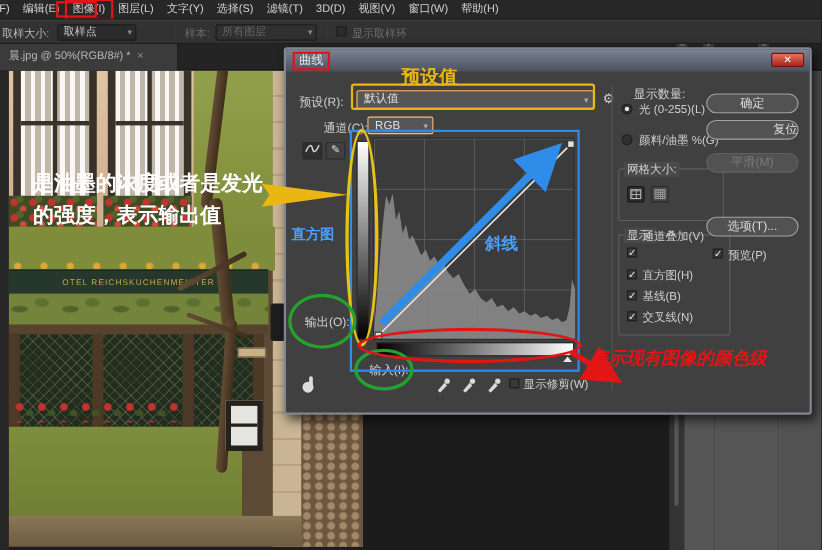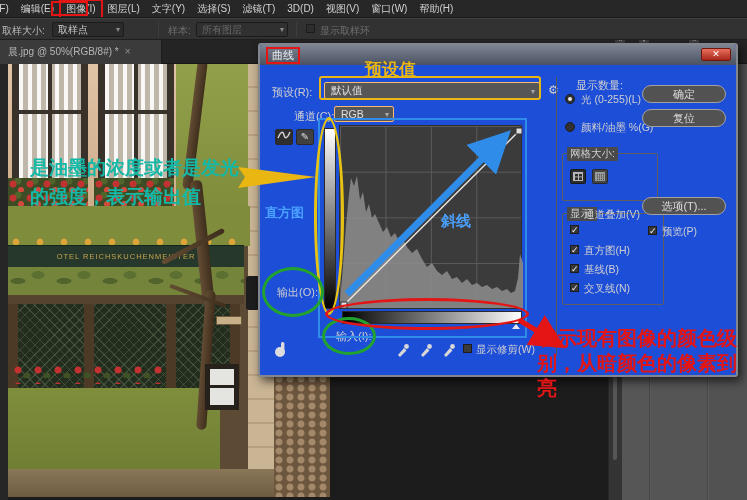--- a/index.html
+++ b/index.html
@@ -80,21 +80,21 @@
   .p-base{left:0;top:405px;width:322px;height:28px;background:linear-gradient(#8a7758,#6e5c42);}
   .p-branch{background:linear-gradient(90deg,#634c33,#3f2e1d);border-radius:5px;}
   .p-cobble{left:266px;top:230px;width:56px;height:203px;background:#8b7153;
     background-image:radial-gradient(circle at 5px 4px,#a3886a 3px,#6c563d 4px);background-size:11px 9px;}
   .p-whitewin{left:197px;top:300px;width:34px;height:46px;background:#e4e4e0;border:5px solid #26211a;}
   .p-whitewin .mull{position:absolute;left:0;top:45%;width:100%;height:3px;background:#26211a;}
   .p-lantern{left:238px;top:212px;width:14px;height:34px;background:#1d1d1d;border-radius:3px;}
   .p-plaque{left:208px;top:252px;width:26px;height:9px;background:#c8b089;border:1px solid #6e5a3c;}
 
   
-  #dialog{left:258px;top:43px;width:480px;height:334px;background:#1d4ed8;border:2px solid #82878f;
+  #dialog{left:258px;top:43px;width:480px;height:334px;background:#404040;border:2px solid #82878f;
     border-radius:3px;box-shadow:3px 4px 10px rgba(0,0,0,.65);z-index:10;}
   #dlg-title{position:absolute;left:0;top:0;width:100%;height:20px;border-radius:2px 2px 0 0;
     background:linear-gradient(#7c8494,#4a5160);}
   #dlg-title-text{position:absolute;left:6px;top:2px;font-size:11px;color:#ececec;padding:0 4px;
     border:2px solid #e31515;line-height:13px;}
   #dlg-close{position:absolute;right:5px;top:3px;width:30px;height:13px;border-radius:2px;
     background:linear-gradient(#e8705e,#a8261a);border:1px solid #6f160c;color:#fff;font-size:9px;
     line-height:11px;text-align:center;}
   .dlg-label{position:absolute;font-size:11px;color:#cfcfcf;}
   .dlg-drop{position:absolute;background:#565656;border:1px solid #fdba74;border-radius:2px;
@@ -139,22 +139,22 @@
   #ann-preset-box{left:319px;top:76px;width:222px;height:24px;border:2px solid #e9b612;border-radius:3px;z-index:50;}
   #ann-vellipse{left:314px;top:117px;width:30px;height:198px;border:3px solid #e9c312;border-radius:50%;z-index:50;}
   #ann-bluebox{left:318px;top:118px;width:209px;height:220px;border:2px solid #2f8ce8;z-index:49;}
   #ann-hist-label{left:265px;top:204px;font-size:13px;font-weight:bold;color:#4aa0ff;z-index:50;}
   #ann-diag-label{left:441px;top:212px;font-size:15px;font-weight:bold;color:#4aa0ff;z-index:50;}
   #ann-out-ellipse{left:262px;top:267px;width:62px;height:50px;border:3px solid #22a32e;border-radius:50%;z-index:50;}
   #ann-in-ellipse{left:322px;top:317px;width:54px;height:38px;border:3px solid #22a32e;border-radius:50%;z-index:50;}
   #ann-red-ellipse{left:325px;top:298px;width:204px;height:32px;border:3px solid #e31515;border-radius:50%;z-index:50;}
   #ann-left-note{left:30px;top:153px;width:230px;z-index:50;font-weight:bold;font-size:19px;line-height:29px;}
   #ann-left-note .l1{color:#e03018;}
-  #ann-left-note .l2,#ann-left-note .l3{color:#14b8a6;}
-  #ann-right-note{left:537px;top:326px;width:208px;z-index:50;font-weight:bold;font-size:20px;line-height:25px;color:#e31515;}
+  #ann-left-note .l2,#ann-left-note .l3{color:#ffffff;}
+  #ann-right-note{left:537px;top:314px;width:208px;z-index:50;font-weight:bold;font-size:16px;line-height:25px;color:#e31515;font-style:italic;}
 </style>
 </head>
 <body>
 
 <div id="stage">
 
   <div class="abs" id="canvas-bg"></div>
   <div class="abs" id="right-panel"></div>
   <div class="abs" id="scroll-strip"></div>
   <div class="abs" id="scroll-thumb"></div>
@@ -338,21 +338,22 @@
     <span class="checkbox" style="left:310px;top:180px;">✓</span>
     <span class="check-label" style="left:324px;top:163px;">通道叠加(V)</span>
     <span class="checkbox" style="left:310px;top:200px;">✓</span>
     <span class="check-label" style="left:324px;top:199px;">直方图(H)</span>
     <span class="checkbox" style="left:310px;top:219px;">✓</span>
     <span class="check-label" style="left:324px;top:218px;">基线(B)</span>
     <span class="checkbox" style="left:310px;top:238px;">✓</span>
     <span class="check-label" style="left:324px;top:237px;">交叉线(N)</span>
 
     <span class="pill-btn" style="left:382px;top:40px;">确定</span>
-    <span class="pill-btn" style="left:382px;top:64px;">复位</span>
+    <span class="pill-btn" style="left:382px;top:64px;text-align:right;">复位</span>
+    <span class="pill-btn dis" style="left:382px;top:94px;">平滑(M)</span>
     <span class="pill-btn" style="left:382px;top:152px;">选项(T)...</span>
     <span class="checkbox" style="left:388px;top:181px;">✓</span>
     <span class="check-label" style="left:402px;top:180px;">预览(P)</span>
   </div>
 
   <div class="abs ann" style="left:51px;top:1px;width:37px;height:15px;border:2px solid #e31515;"></div>
 
   <span class="abs" id="ann-preset-text">预设值</span>
   <div class="abs" id="ann-preset-box"></div>
 
@@ -387,16 +388,15 @@
     <polygon points="0,1 78,11 0,22 7,11" fill="#e9b612"></polygon>
   </svg>
 
   <div class="abs" id="ann-left-note">
     <div class="l2">是油墨的浓度或者是发光</div>
     <div class="l3">的强度，表示输出值</div>
   </div>
 
   <div class="abs" id="ann-right-note">
     <div>表示现有图像的颜色级</div>
-    <div>别，从暗颜色的像素到亮</div>
   </div>
 
 </div>
 
 </body></html>

